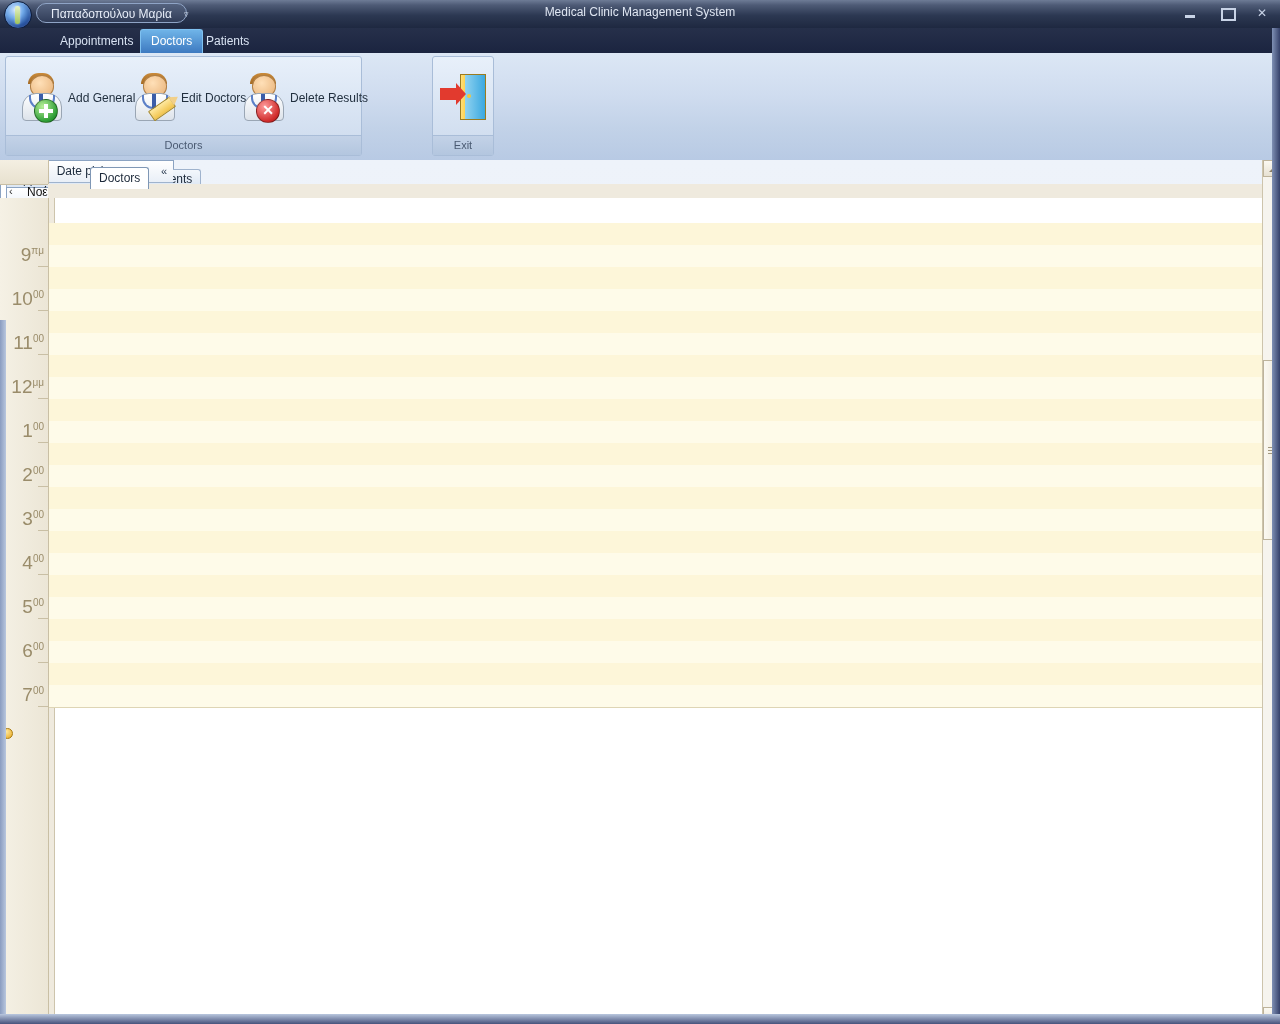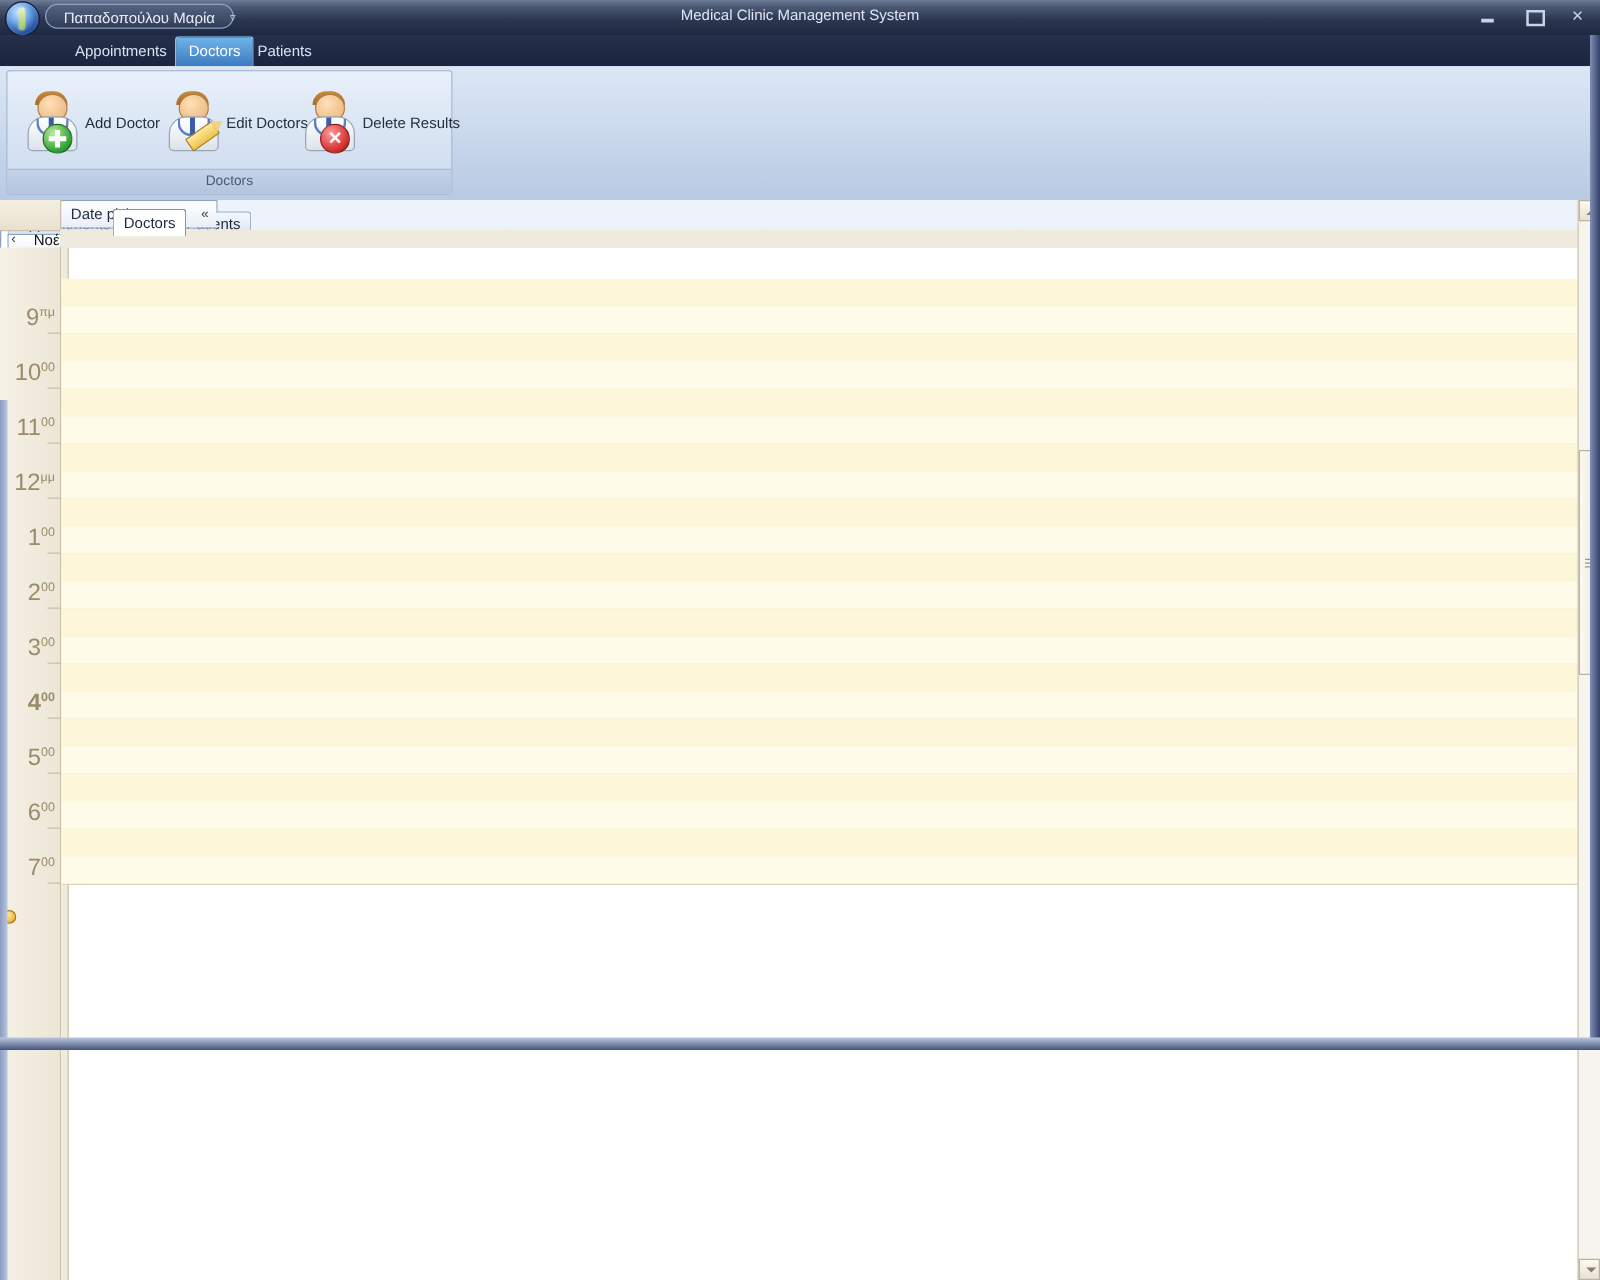--- a/index.html
+++ b/index.html
@@ -3,21 +3,21 @@
 <meta charset="utf-8">
 <style>
   html,body{margin:0;padding:0;}
   body{
     width:1280px;height:1024px;overflow:hidden;
     font-family:"Liberation Sans", sans-serif;
     font-size:12px;
     background:#fff;
     -webkit-font-smoothing:antialiased;
   }
-  #app{position:relative;width:1280px;height:840px;}
+  #app{position:relative;width:1280px;height:1024px;}
 
   
   .titlebar{
     position:absolute;left:0;top:0;width:1280px;height:28px;
     background:linear-gradient(to bottom,#6e7c96 0%,#4e5b76 18%,#2c3852 55%,#1e2840 100%);
     border-bottom:1px solid #16203a;
   }
   .title-text{
     position:absolute;left:0;top:5px;width:1280px;text-align:center;
     color:#dfe6f2;font-size:12px;
@@ -372,21 +372,21 @@
     <div class="rgroup g-doctors">
       <div class="rbtn" style="left:14px;top:16px;">
         <div class="docicon">
           <div class="hair"></div>
             <div class="head"></div>
           <div class="body"></div>
             <div class="steth"></div>
             <div class="tie"></div>
           <div class="badge plus" style="left:14px;top:26px;"></div>
         </div>
-        <div class="lbl" style="left:48px;top:18px;">Add Doctor</div>
+        <div class="lbl" style="left:48px;top:18px;">Add General</div>
       </div>
       <div class="rbtn" style="left:127px;top:16px;">
         <div class="docicon">
           <div class="hair"></div>
             <div class="head"></div>
           <div class="body"></div>
             <div class="steth"></div>
             <div class="tie"></div>
           <div class="pencil" style="left:16px;top:30px;"></div>
         </div>
@@ -400,20 +400,30 @@
             <div class="steth"></div>
             <div class="tie"></div>
           <div class="badge del" style="left:14px;top:26px;">✕</div>
         </div>
         <div class="lbl" style="left:48px;top:18px;">Delete Results</div>
       </div>
       <div class="glabel">Doctors</div>
     </div>
 
 
+    <div class="rgroup g-exit">
+      <div class="rbtn" style="left:7px;top:15px;">
+        <div class="exit-icon">
+          <div class="door"></div>
+            <div class="knob"></div>
+            <div class="arrow"></div>
+        </div>
+      </div>
+      <div class="glabel">Exit</div>
+    </div>
   </div>
 
   <div class="content-area">
 
     <div class="ctab-strip">
       <div class="ctab" style="left:0;">
         <span>Appointments</span>
       </div>
       <div class="ctab active" style="left:84px;">
         <span>Doctors</span>
@@ -792,21 +802,21 @@
           <div class="tlabel" style="top: 134px;"><span>11</span><span class="sup">00</span></div>
           <div class="tick" style="top: 156px;"></div>
           <div class="tlabel" style="top: 178px;"><span>12</span><span class="sup">μμ</span></div>
           <div class="tick" style="top: 200px;"></div>
           <div class="tlabel" style="top: 222px;"><span>1</span><span class="sup">00</span></div>
           <div class="tick" style="top: 244px;"></div>
           <div class="tlabel" style="top: 266px;"><span>2</span><span class="sup">00</span></div>
           <div class="tick" style="top: 288px;"></div>
           <div class="tlabel" style="top: 310px;"><span>3</span><span class="sup">00</span></div>
           <div class="tick" style="top: 332px;"></div>
-          <div class="tlabel" style="top: 354px; font-weight: bold;"><span>4</span><span class="sup">00</span></div>
+          <div class="tlabel" style="top: 354px;"><span>4</span><span class="sup">00</span></div>
           <div class="tick" style="top: 376px;"></div>
           <div class="tlabel" style="top: 398px;"><span>5</span><span class="sup">00</span></div>
           <div class="tick" style="top: 420px;"></div>
           <div class="tlabel" style="top: 442px;"><span>6</span><span class="sup">00</span></div>
           <div class="tick" style="top: 464px;"></div>
           <div class="tlabel" style="top: 486px;"><span>7</span><span class="sup">00</span></div>
           <div class="tick" style="top: 508px;"></div>
           <div class="now-dot" style="top: 530px;"></div>
         </div>
 

